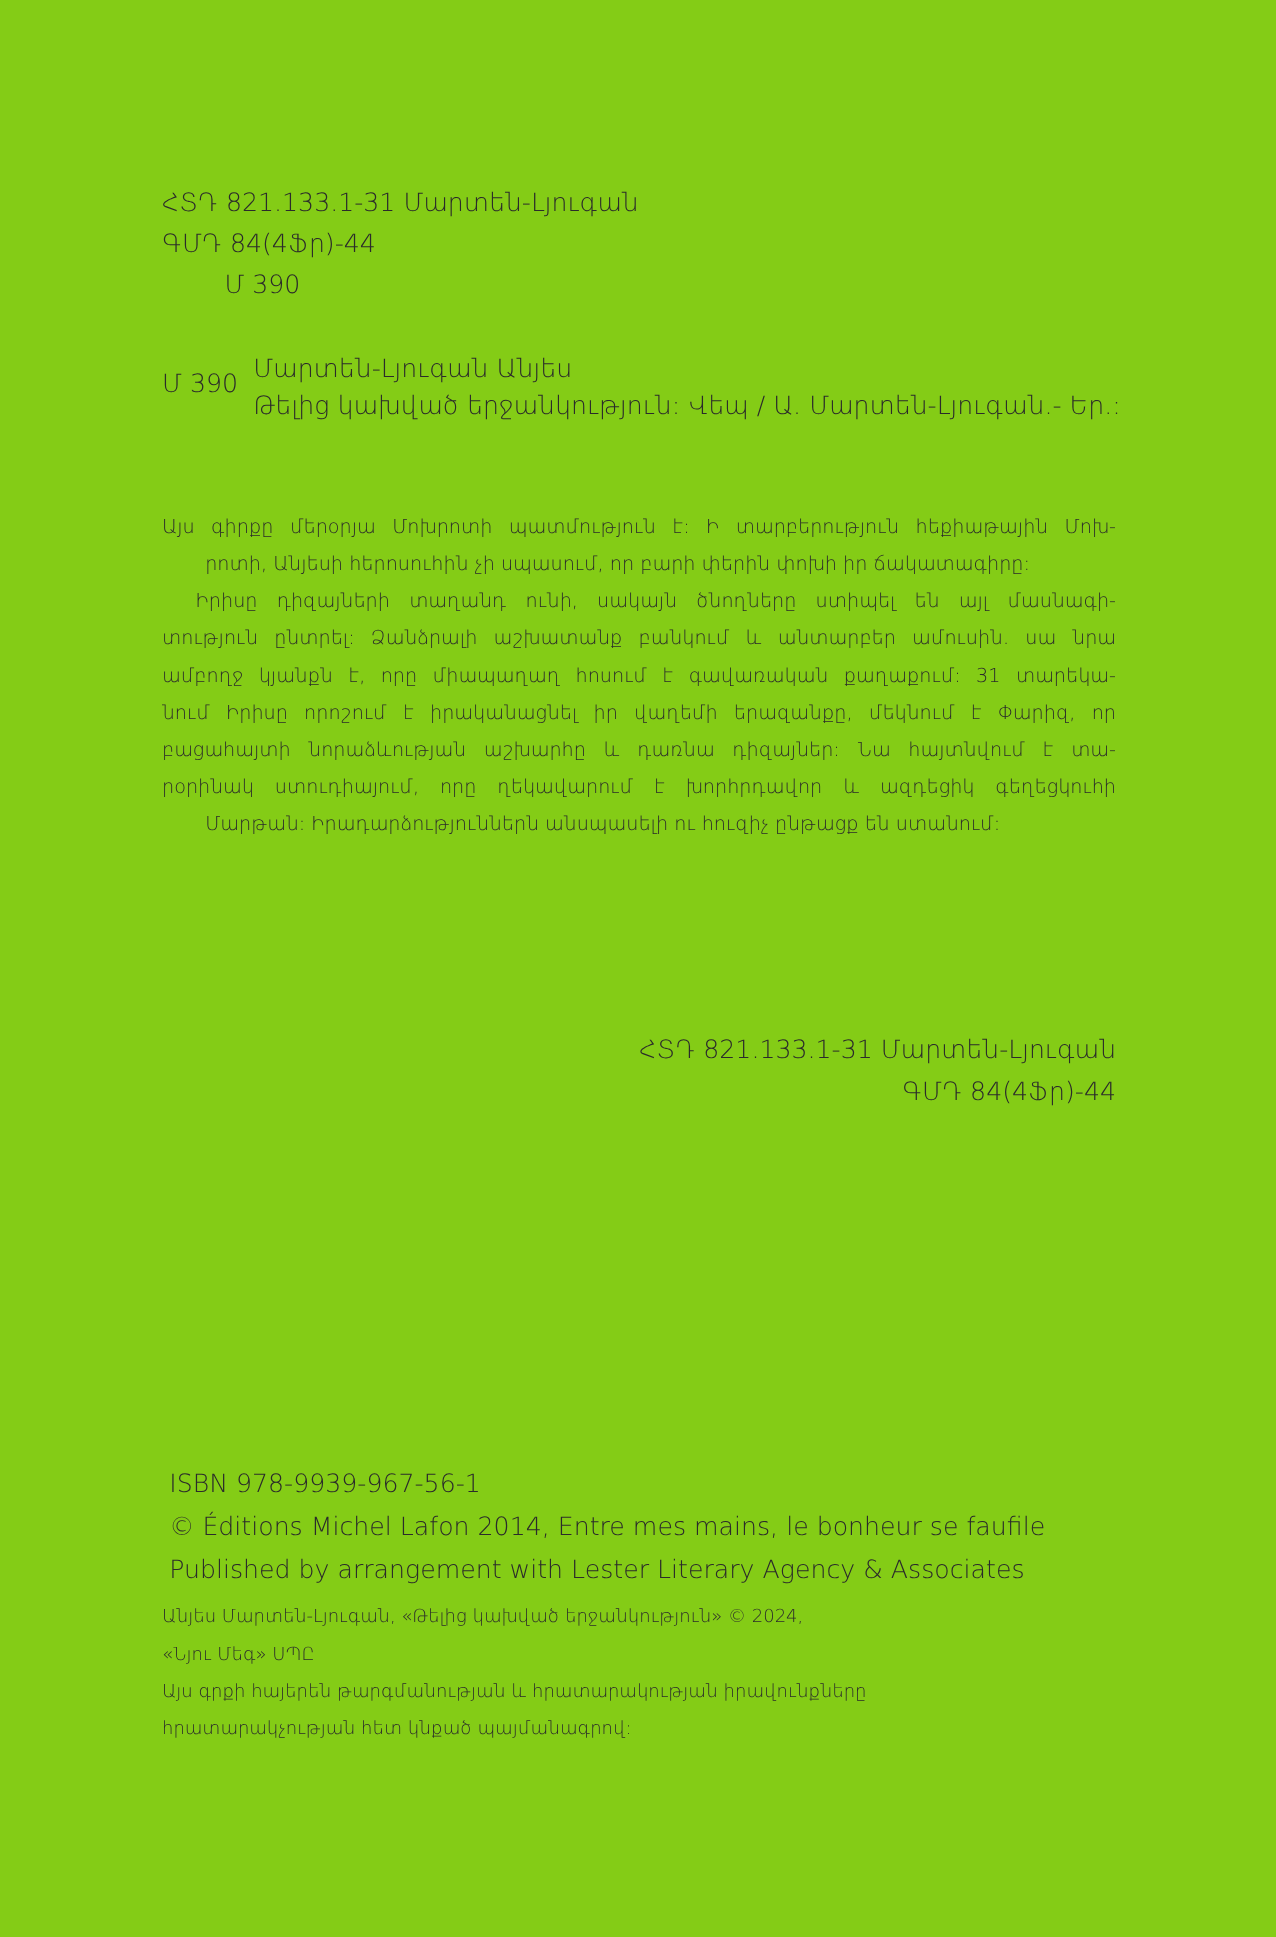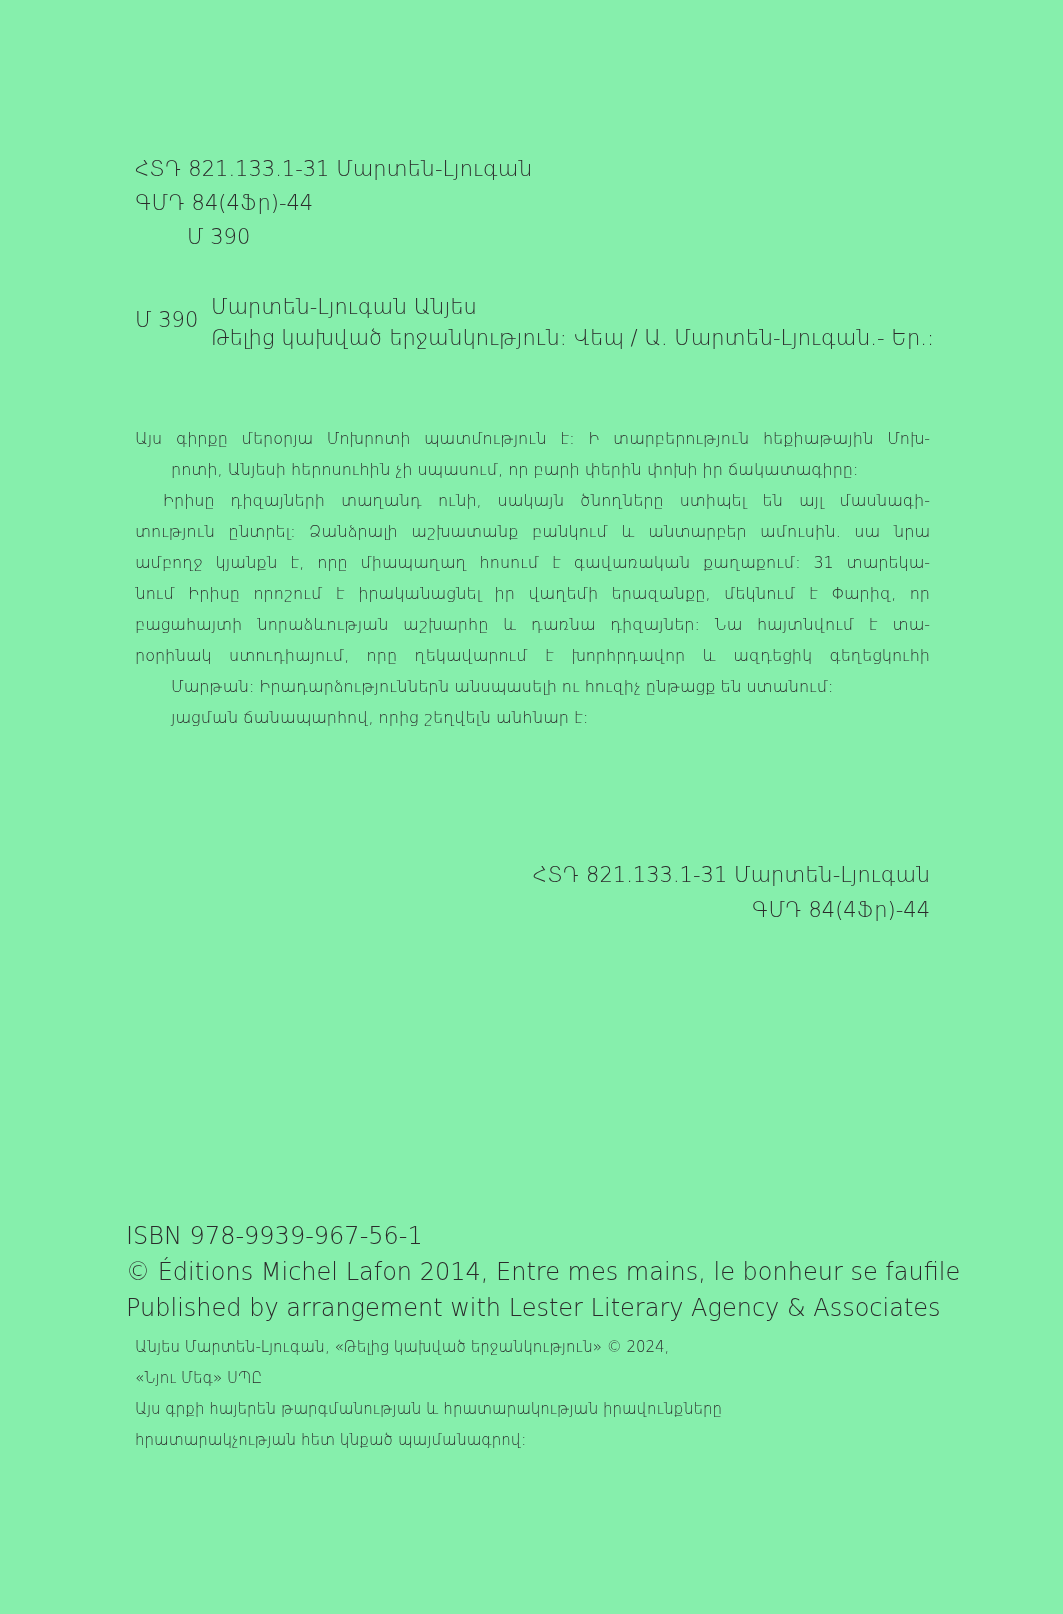--- a/index.html
+++ b/index.html
@@ -4,21 +4,21 @@
 <style>
   html, body {
     margin: 0;
     padding: 0;
     background: #ffffff;
   }
   .page {
     position: relative;
     width: 1063px;
     height: 1614px;
-    background: #86efac;
+    background: #84cc16;
     font-family: "DejaVu Sans", sans-serif;
     font-weight: 300;
     color: #2b2b2b;
     overflow: hidden;
   }
   .block { position: absolute; }
 
   
   .codes-top {
     left: 135px;
@@ -62,23 +62,23 @@
     top: 858px;
     width: 795px;
     text-align: right;
     font-size: 21px;
     line-height: 35px;
     white-space: nowrap;
   }
 
   
   .copyright {
-    left: 126px;
+    left: 141px;
     top: 1218px;
-    font-size: 24px;
+    font-size: 21px;
     line-height: 36px;
     white-space: nowrap;
   }
 
   
   .rights {
     left: 135px;
     top: 1332px;
     font-size: 15px;
     line-height: 31px;
@@ -107,21 +107,20 @@
   <div class="block annotation">
     <div class="jl">Այս գիրքը մերօրյա Մոխրոտի պատմություն է: Ի տարբերություն հեքիաթային Մոխ-</div>
     <div class="jl end">րոտի, Անյեսի հերոսուհին չի սպասում, որ բարի փերին փոխի իր ճակատագիրը:</div>
     <div class="jl ind">Իրիսը դիզայների տաղանդ ունի, սակայն ծնողները ստիպել են այլ մասնագի-</div>
     <div class="jl">տություն ընտրել: Ձանձրալի աշխատանք բանկում և անտարբեր ամուսին. սա նրա</div>
     <div class="jl">ամբողջ կյանքն է, որը միապաղաղ հոսում է գավառական քաղաքում: 31 տարեկա-</div>
     <div class="jl">նում Իրիսը որոշում է իրականացնել իր վաղեմի երազանքը, մեկնում է Փարիզ, որ</div>
     <div class="jl">բացահայտի նորաձևության աշխարհը և դառնա դիզայներ: Նա հայտնվում է տա-</div>
     <div class="jl">րօրինակ ստուդիայում, որը ղեկավարում է խորհրդավոր և ազդեցիկ գեղեցկուհի</div>
     <div class="jl end">Մարթան: Իրադարձություններն անսպասելի ու հուզիչ ընթացք են ստանում:</div>
-    <div class="jl end">յացման ճանապարհով, որից շեղվելն անհնար է:</div>
   </div>
 
   <div class="block codes-right">
     <div>ՀՏԴ 821.133.1-31 Մարտեն-Լյուգան</div>
     <div>ԳՄԴ 84(4Ֆր)-44</div>
   </div>
 
   <div class="block copyright">
     <div>ISBN 978-9939-967-56-1</div>
     <div>© Éditions Michel Lafon 2014, Entre mes mains, le bonheur se faufile</div>

